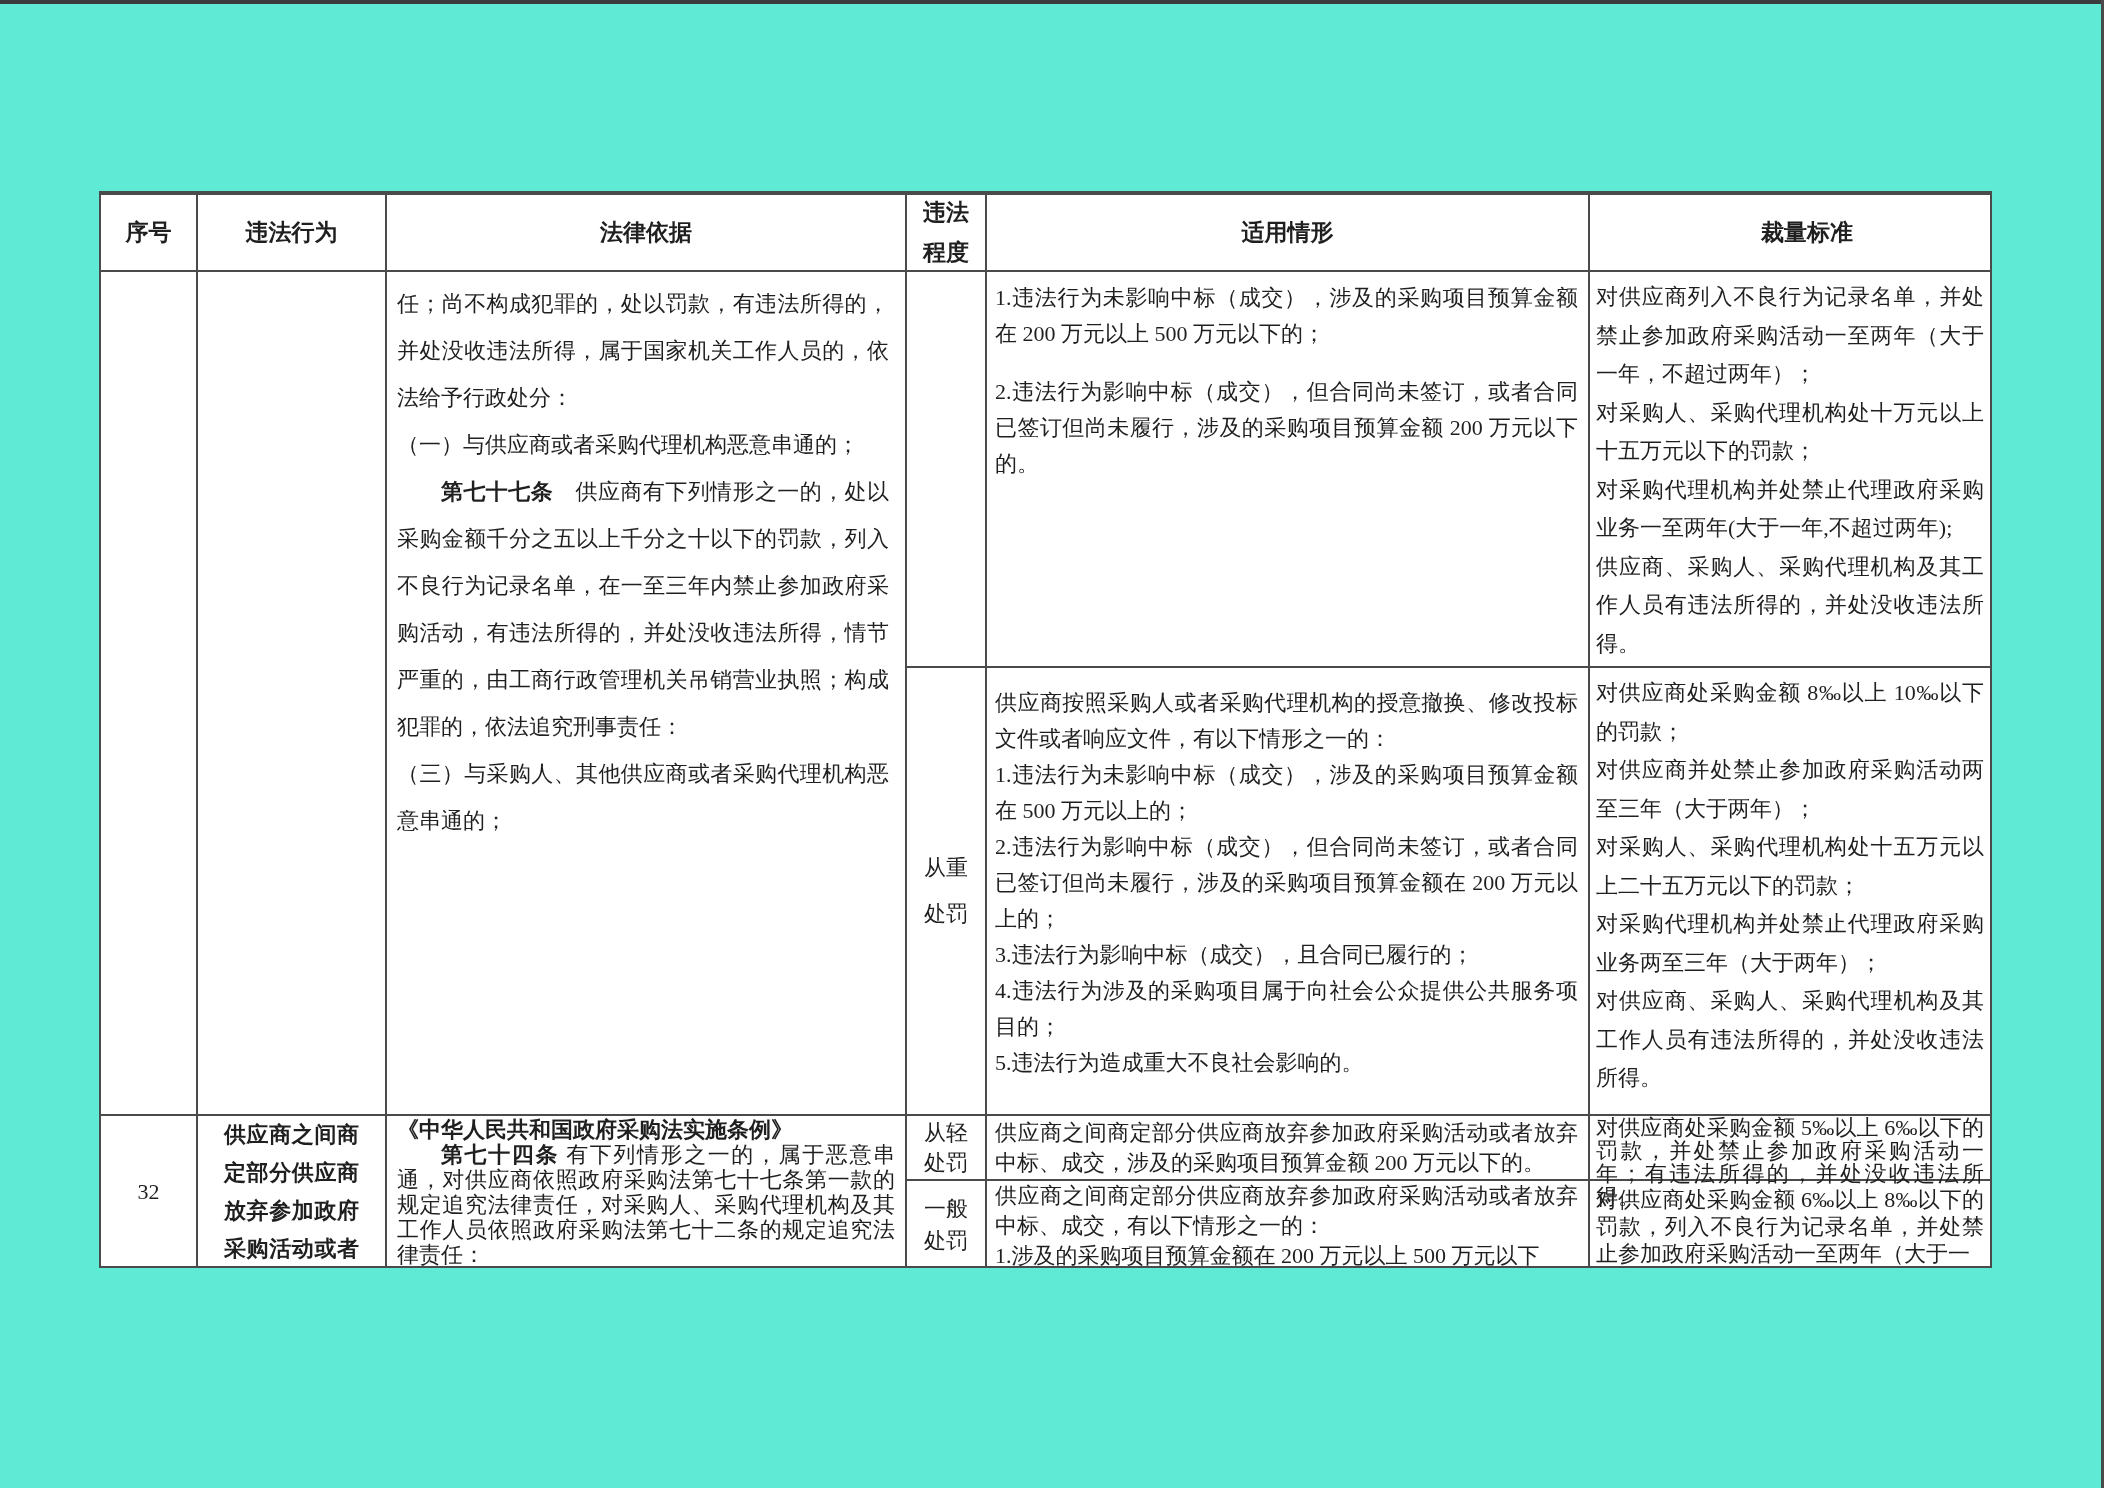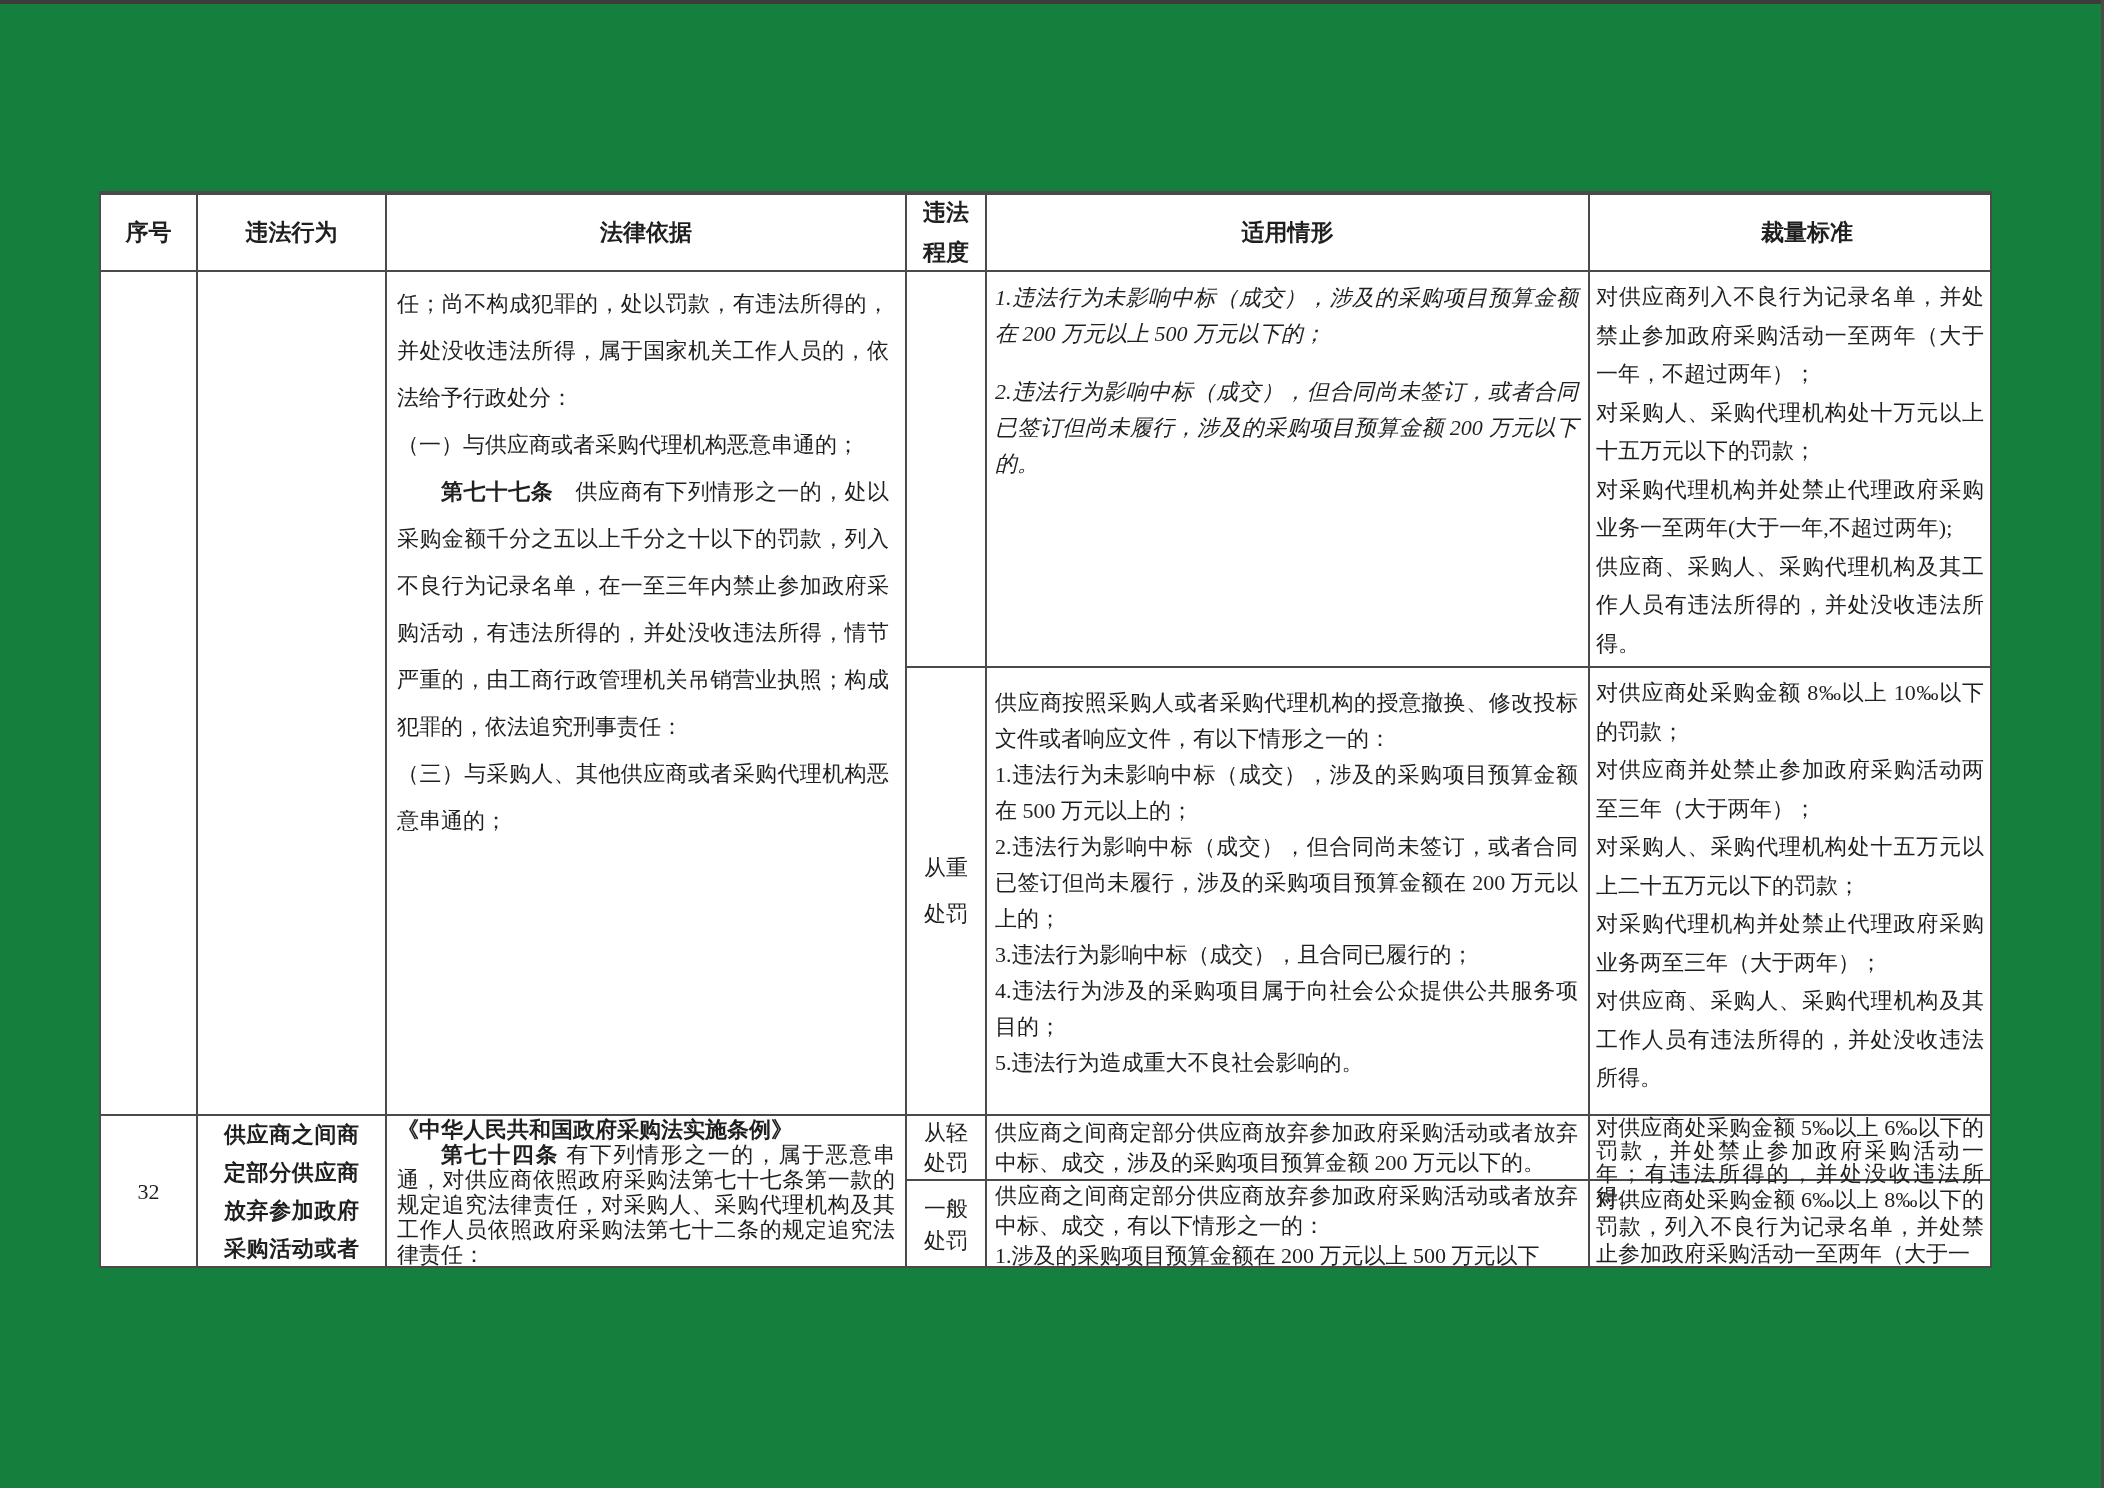--- a/index.html
+++ b/index.html
@@ -1,16 +1,16 @@
 <!DOCTYPE html>
 <html><head>
 <meta charset="utf-8">
 <style>
   html,body{margin:0;padding:0;background:#ffffff;}
-  .screen{position:relative;width:2104px;height:1488px;background:#15803d;overflow:hidden;
+  .screen{position:relative;width:2104px;height:1488px;background:#5eead4;overflow:hidden;
           font-family:"Liberation Serif","DejaVu Serif",serif;color:#1f1f1f;}
   .top-edge{position:absolute;left:0;top:0;width:2104px;height:4px;background:#3c3c3c;}
   .right-edge{position:absolute;right:0;top:0;width:3px;height:1488px;background:#4a4a4a;}
 
   .tbl{position:absolute;left:99px;top:191px;width:1893px;height:1077px;box-sizing:border-box;
        border:2px solid #4b4b4b;border-top:4px solid #4b4b4b;background:#ffffff;}
   .vline,.hline{position:absolute;background:#4b4b4b;}
   .vline{width:2px;}
   .hline{height:2px;}
 
@@ -70,21 +70,21 @@
         <span>裁量标准</span>
       </div>
 
     <div class="cell" style="left:286px;top:77px;width:518px;height:840px;padding:8px 16px 0 10px;">
       <p class="jp p-basis-a"><span>任；尚不构成犯罪的，处以罚款，有违法所得的，并处没收违法所得，属于国家机关工作人员的，依法给予行政处分：</span></p>
       <p class="jp p-basis-a"><span>（一）与供应商或者采购代理机构恶意串通的；</span></p>
       <p class="jp p-basis-a ind2"><span class="b">第七十七条</span><span>　供应商有下列情形之一的，处以采购金额千分之五以上千分之十以下的罚款，列入不良行为记录名单，在一至三年内禁止参加政府采购活动，有违法所得的，并处没收违法所得，情节严重的，由工商行政管理机关吊销营业执照；构成犯罪的，依法追究刑事责任：</span></p>
       <p class="jp p-basis-a"><span>（三）与采购人、其他供应商或者采购代理机构恶意串通的；</span></p>
     </div>
 
-    <div class="cell" style="left:886px;top:77px;width:601px;height:392px;padding:8px 10px 0 8px;font-style:italic;">
+    <div class="cell" style="left:886px;top:77px;width:601px;height:392px;padding:8px 10px 0 8px;">
       <p class="jp p-sit gap-after">1.违法行为未影响中标（成交），涉及的采购项目预算金额在 200 万元以上 500 万元以下的；</p>
       <p class="jp p-sit">2.违法行为影响中标（成交），但合同尚未签订，或者合同已签订但尚未履行，涉及的采购项目预算金额 200 万元以下的。</p>
     </div>
     <div class="cell" style="left:1489px;top:77px;width:400px;height:392px;padding:6px 6px 0 6px;">
       <p class="jp p-std-a">对供应商列入不良行为记录名单，并处禁止参加政府采购活动一至两年（大于一年，不超过两年）；</p>
       <p class="jp p-std-a">对采购人、采购代理机构处十万元以上十五万元以下的罚款；</p>
       <p class="jp p-std-a">对采购代理机构并处禁止代理政府采购业务一至两年(大于一年,不超过两年);</p>
       <p class="jp p-std-a">供应商、采购人、采购代理机构及其工作人员有违法所得的，并处没收违法所得。</p>
     </div>
 

